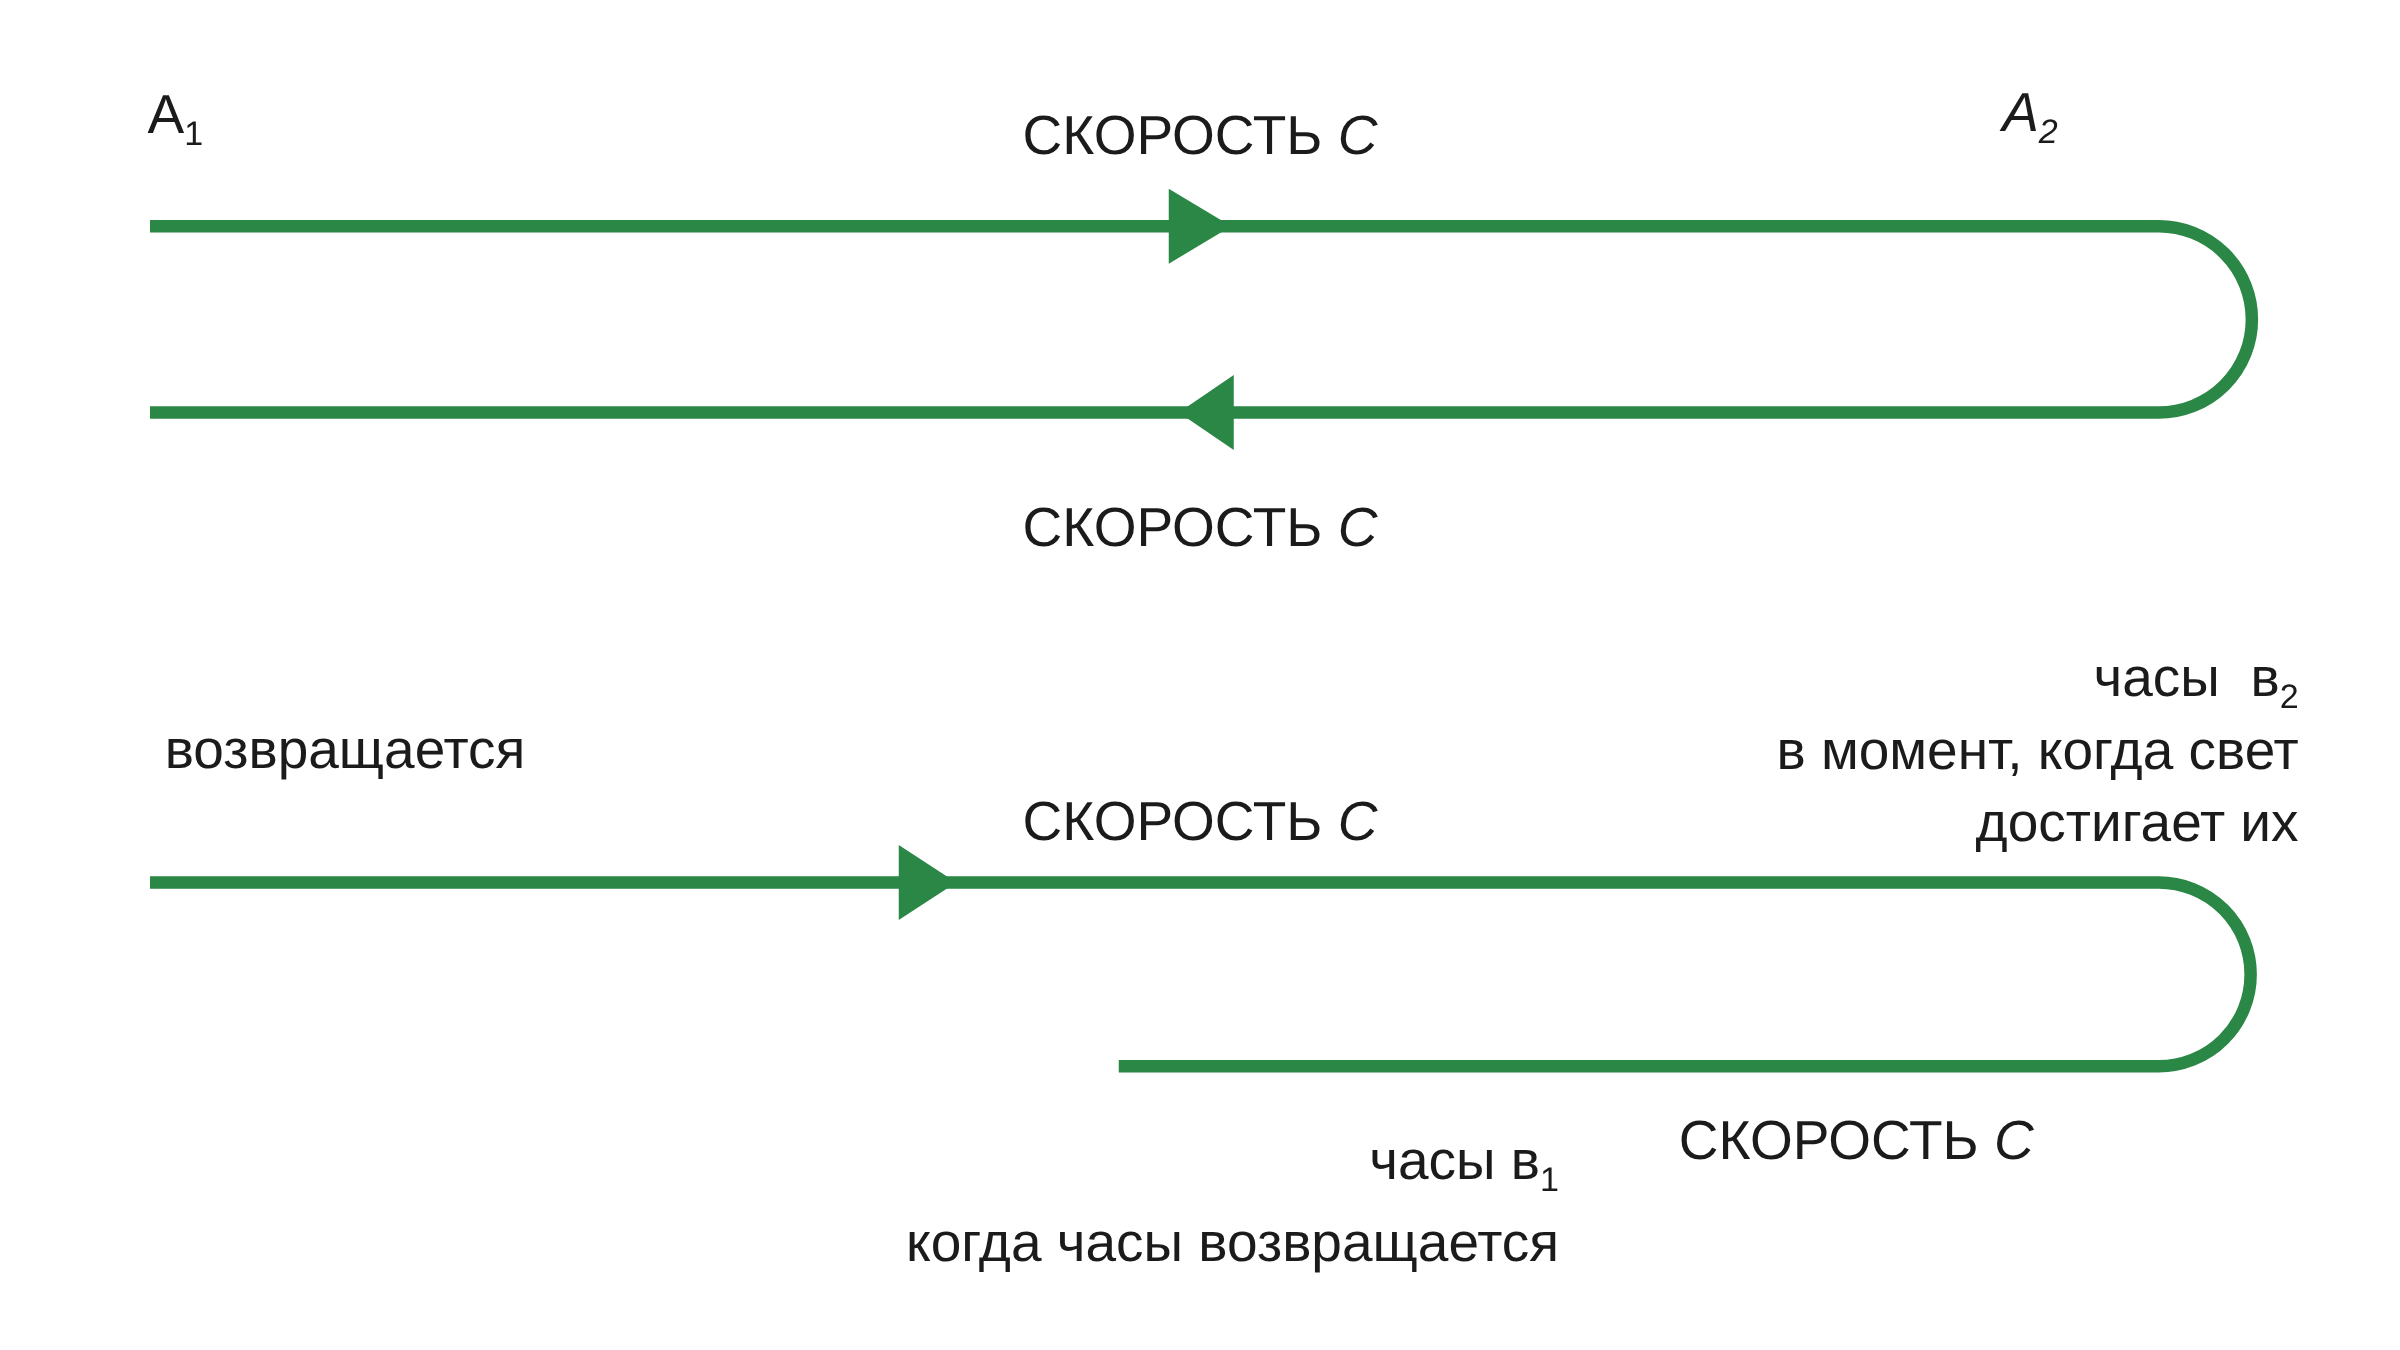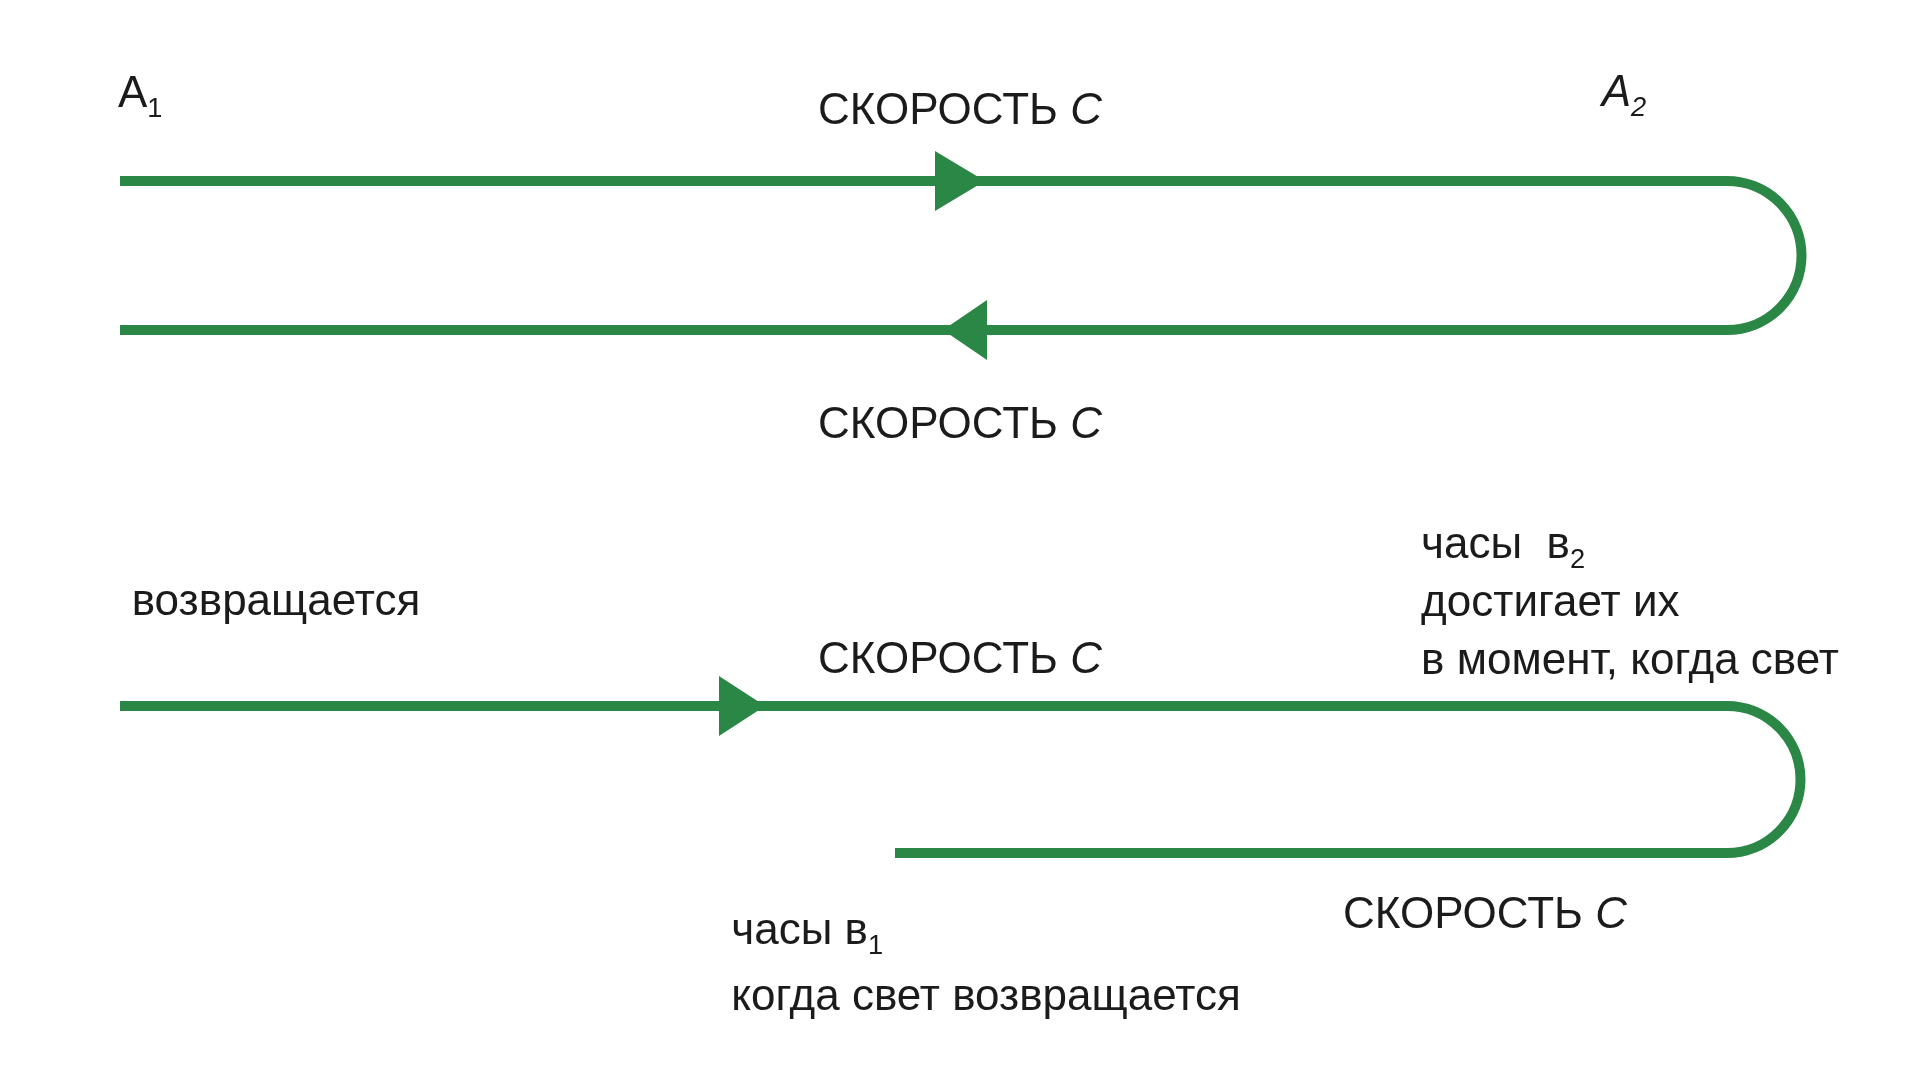--- a/index.html
+++ b/index.html
@@ -34,21 +34,21 @@
   }
   .lbl {
     position: absolute;
     font-size: 44px;
     line-height: 58px;
     white-space: pre;
     color: #1b1b1b;
   }
   .centered {
     transform: translateX(-50%);
-    text-align: left;
+    text-align: right;
   }
   .italic {
     font-style: italic;
   }
   sub {
     font-size: 0.62em;
     line-height: 0;
   }
   .wide-lh {
     line-height: 66px;
@@ -76,19 +76,19 @@
   <div class="lbl centered" style="left:960px; top:80px;"><span>СКОРОСТЬ </span><span class="italic">С</span></div>
 
   <div class="lbl centered italic" style="left:1624px; top:62px;"><span>A</span><sub>2</sub></div>
 
   <div class="lbl centered" style="left:960px; top:394px;"><span>СКОРОСТЬ </span><span class="italic">С</span></div>
 
   <div class="lbl centered" style="left:276px; top:571px;"><div>возвращается</div></div>
 
   <div class="lbl centered" style="left:960px; top:629px;"><span>СКОРОСТЬ </span><span class="italic">С</span></div>
 
-  <div class="lbl centered" style="left:1630px; top:514px;"><div><span>часы  в</span><sub>2</sub></div><div>достигает их</div><div>в момент, когда свет</div></div>
+  <div class="lbl centered" style="left:1630px; top:514px;"><div><span>часы  в</span><sub>2</sub></div><div>в момент, когда свет</div><div>достигает их</div></div>
 
-  <div class="lbl centered wide-lh" style="left:958px; top:896px;"><div><span>часы в</span><sub>1</sub></div><div>когда свет возвращается</div></div>
+  <div class="lbl centered wide-lh" style="left:958px; top:896px;"><div><span>часы в</span><sub>1</sub></div><div>когда часы возвращается</div></div>
 
   <div class="lbl centered" style="left:1485px; top:884px;"><span>СКОРОСТЬ </span><span class="italic">С</span></div>
 
 </div>
 
 </body></html>

